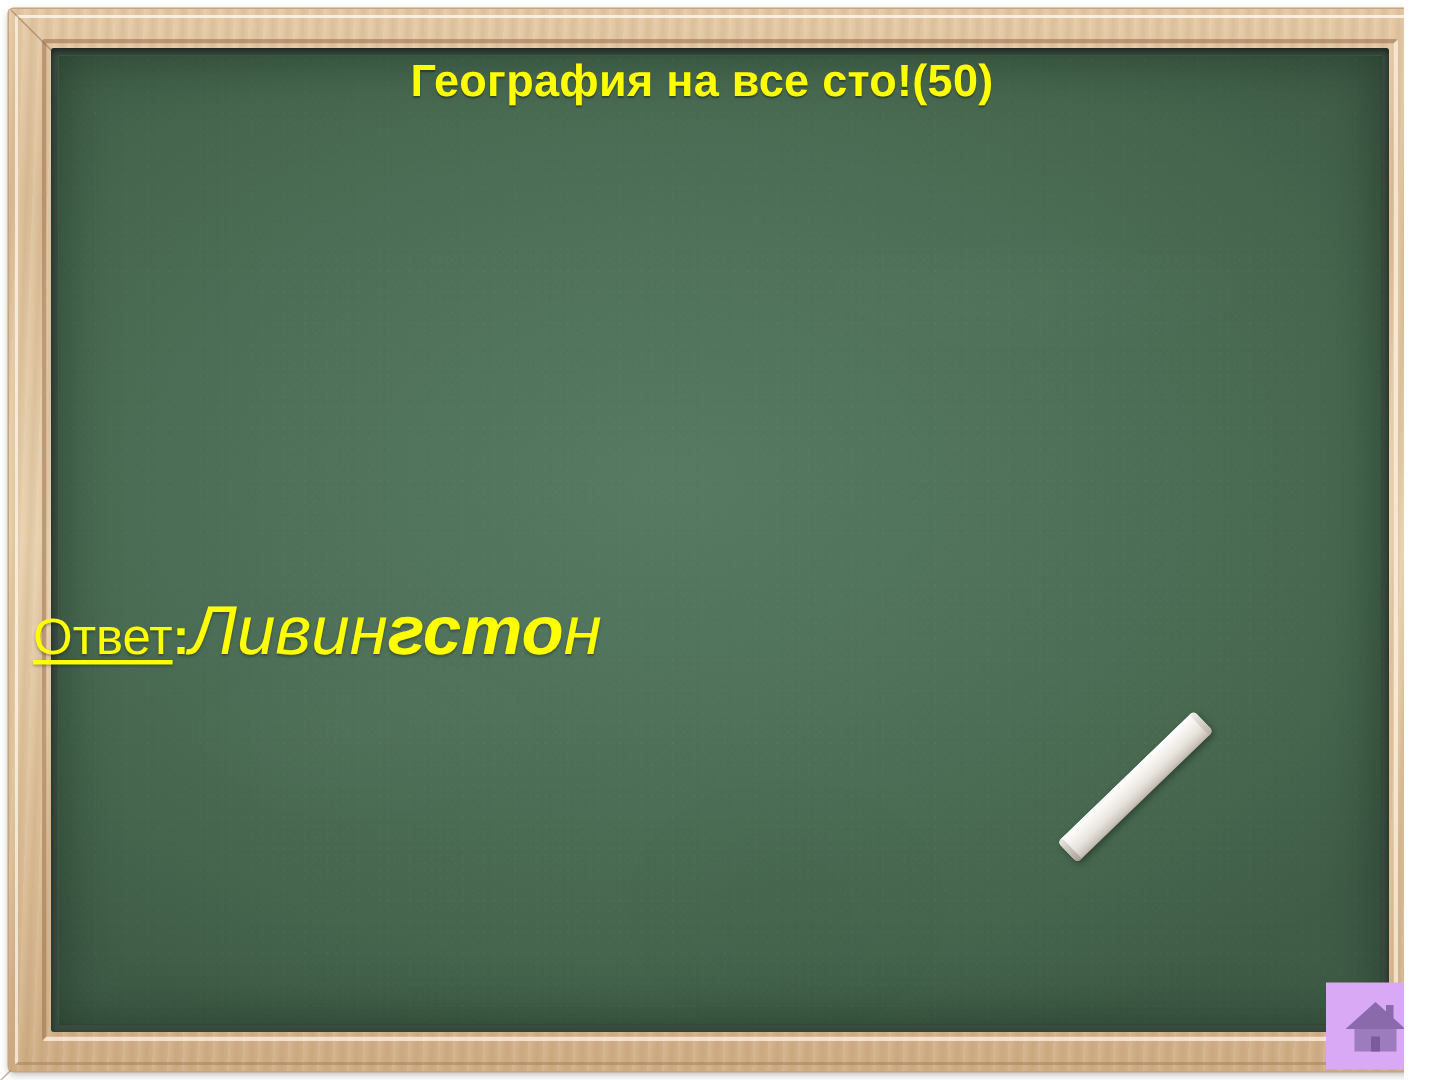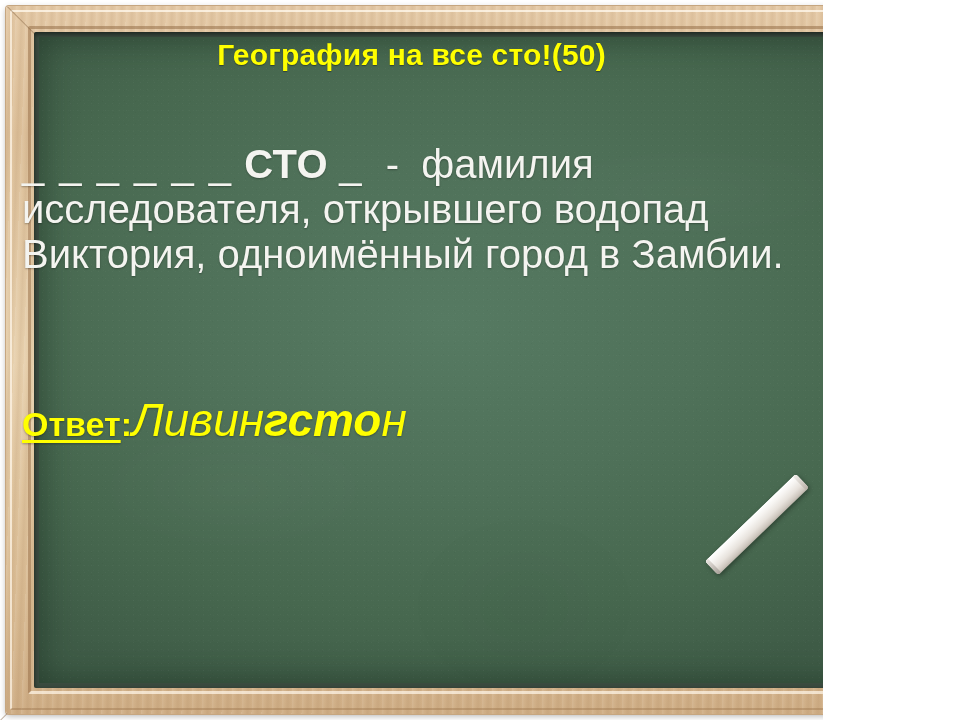--- a/index.html
+++ b/index.html
@@ -8,21 +8,21 @@
     padding: 0;
     background: #ffffff;
   }
   body {
     font-family: "Liberation Sans", "DejaVu Sans", sans-serif;
   }
 
   
   #slide {
     position: relative;
-    width: 823px;
+    width: 936px;
     height: 720px;
     overflow: hidden;
     background: #ffffff;
   }
 
   
   .frame-outer {
     position: absolute;
     left: 6px;
     top: 6px;
@@ -169,21 +169,21 @@
   .answer {
     position: absolute;
     left: 22px;
     top: 393px;
     color: #ffff00;
     font-size: 34px;
     white-space: nowrap;
     text-shadow: 0 1px 2px rgba(0,0,0,0.30);
   }
   .answer .label {
-    font-weight: bold;
+    font-weight: normal;
     text-decoration: underline;
     text-underline-offset: 4px;
     text-decoration-thickness: 3px;
   }
   .answer .colon { font-weight: bold; }
   .answer .value {
     font-style: italic;
     font-size: 46px;
   }
   .answer .value .stress { font-weight: bold; }
@@ -254,23 +254,20 @@
   <div class="miter br"></div>
   <div class="board-lip"></div>
 
   <div class="board">
     <div class="board-noise"></div>
     <div class="board-smudge"></div>
   </div>
 
   <div class="title">География на все сто!(50)</div>
 
-  <div class="question">
-    <span class="blanks">_ _ _ _ _ _</span><span>&nbsp;</span><span class="sto">СТО</span><span>&nbsp;</span><span class="blanks">_</span><span>&nbsp; </span><span>-</span><span>&nbsp; </span><span>фамилия исследователя, открывшего водопад Виктория, одноимённый город в Замбии.</span>
-  </div>
 
   <div class="answer">
     <span class="label">Ответ</span><span class="colon">:</span><span class="value"><span>Ливин</span><span class="stress">гсто</span><span>н</span></span>
   </div>
 
   <div class="chalk"></div>
 
   <div class="home-btn">
     <span>
       <svg width="44" height="38" viewBox="0 0 44 38" aria-hidden="true">

